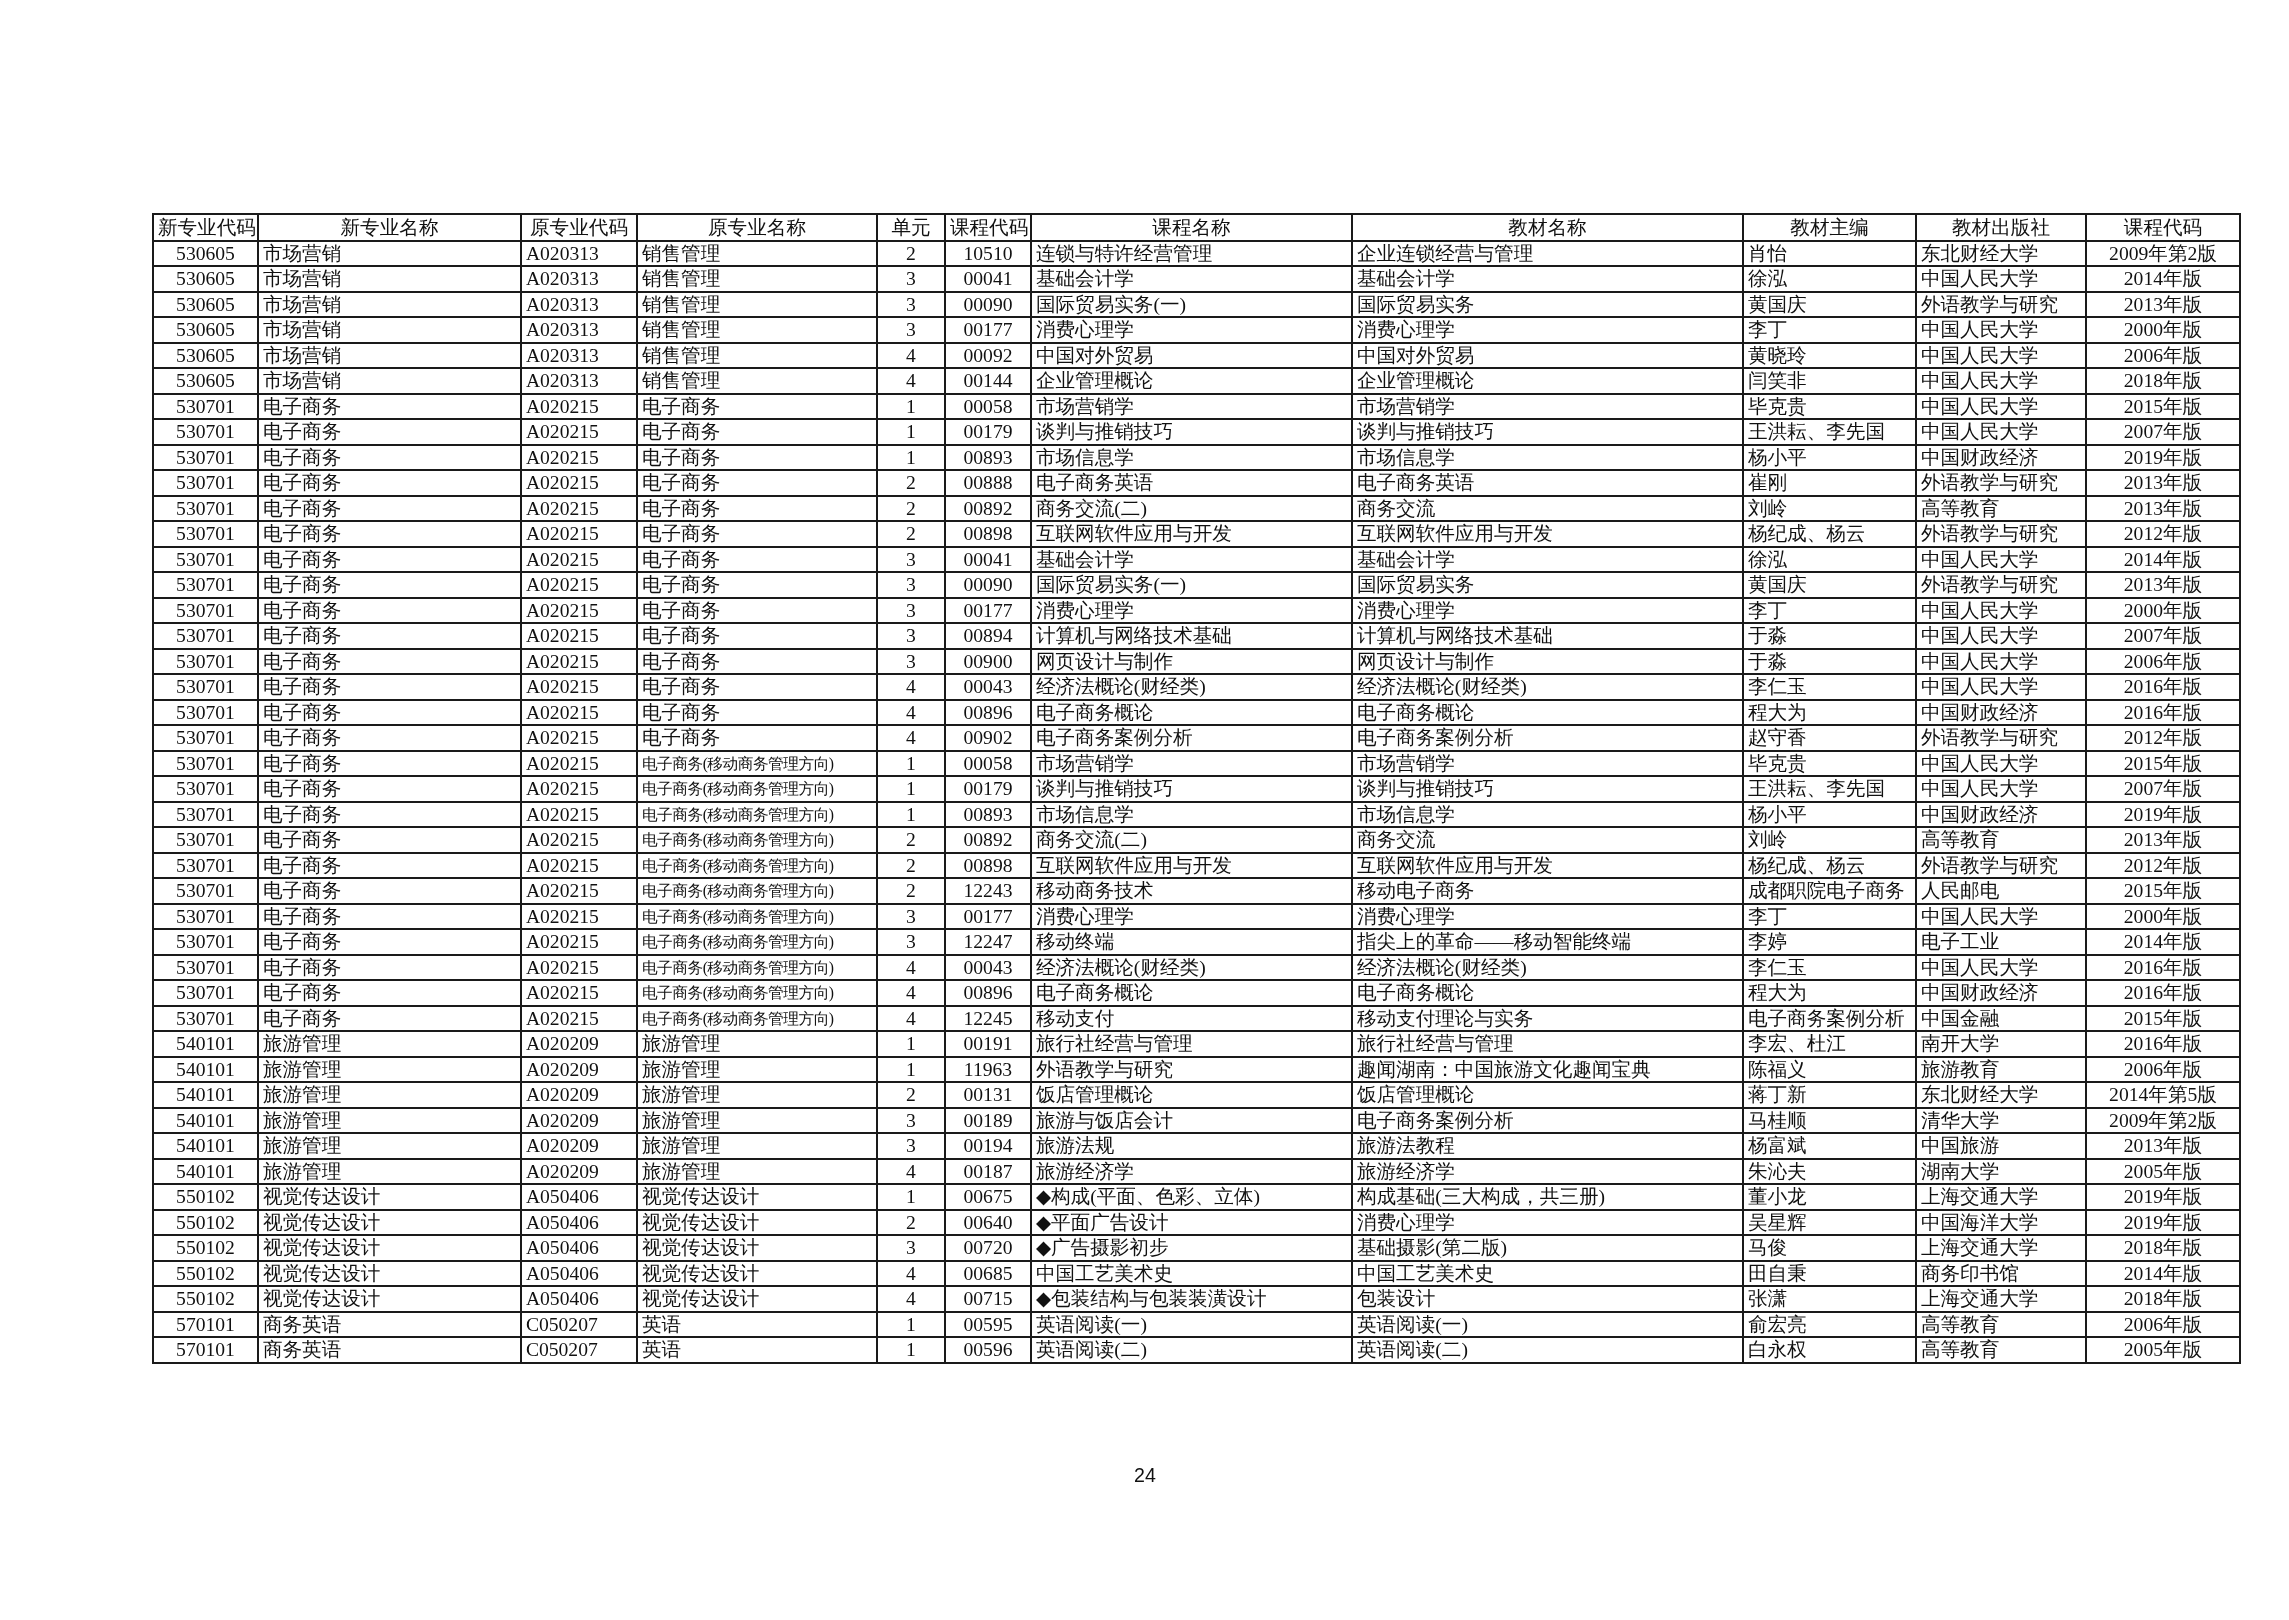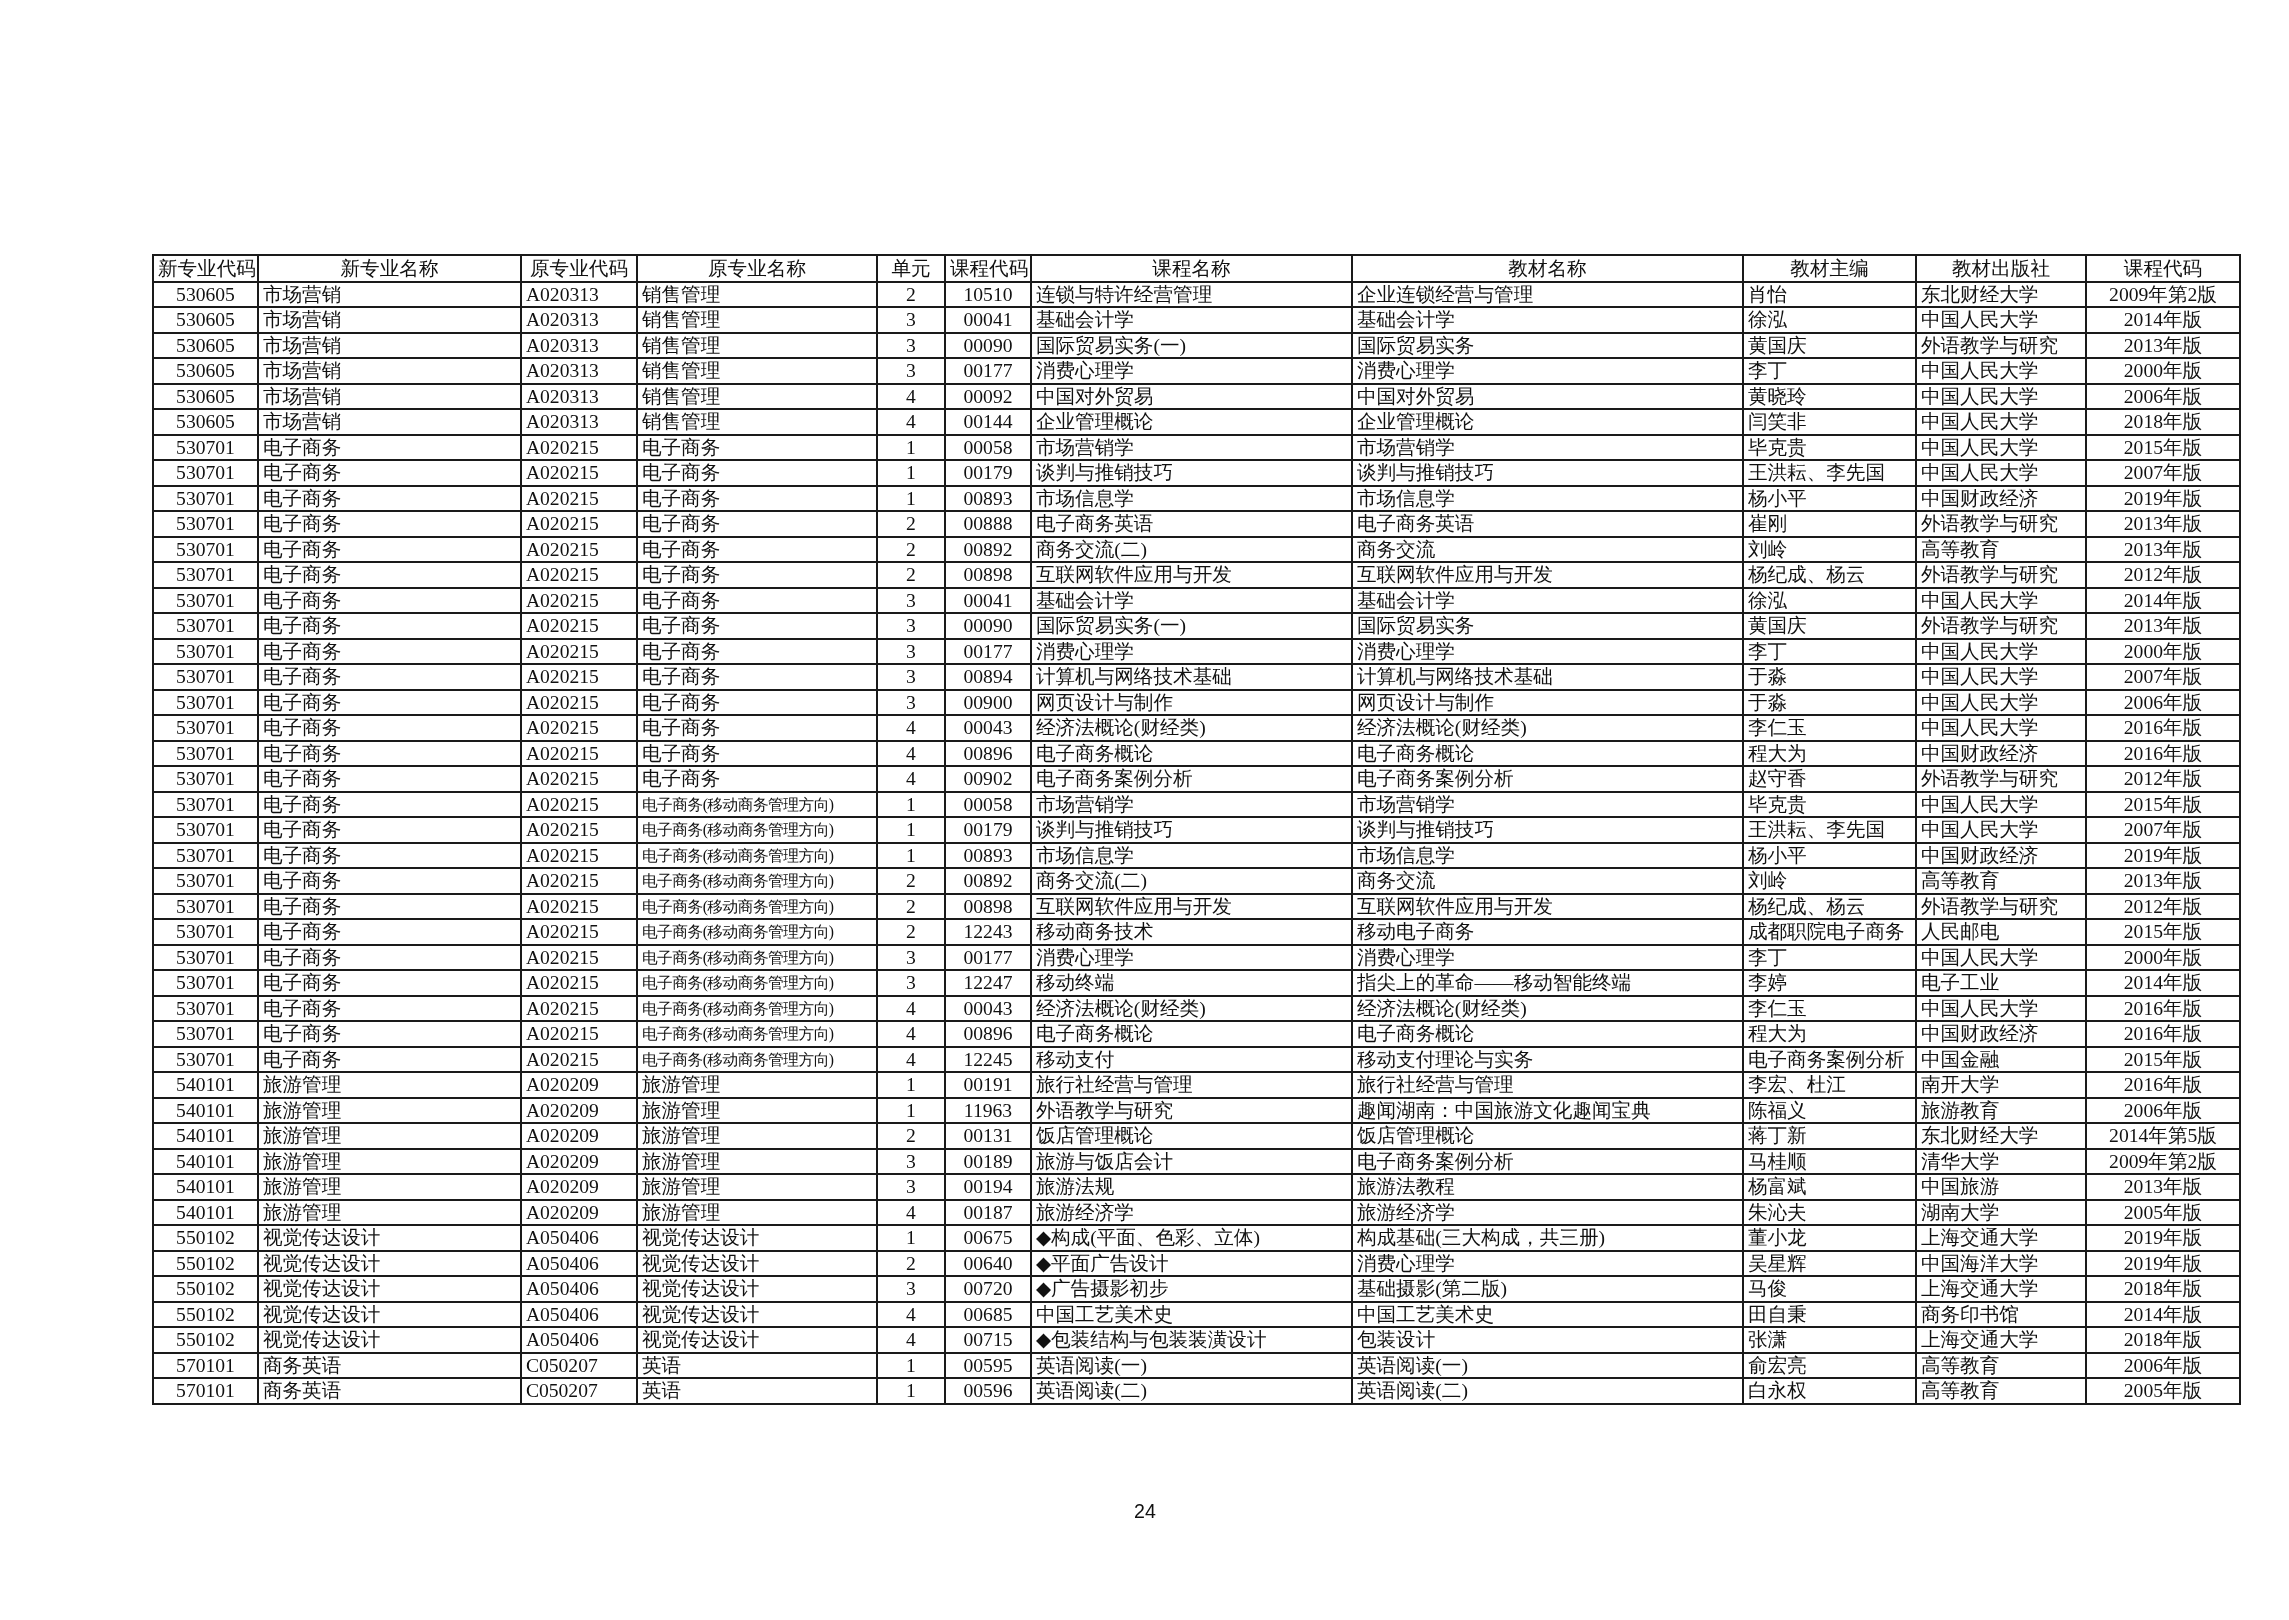--- a/index.html
+++ b/index.html
@@ -1,27 +1,27 @@
 <!DOCTYPE html>
 <html><head>
 <meta charset="utf-8">
 <style>
   html, body { margin: 0; padding: 0; background: #ffffff; }
   body { width: 2290px; height: 1620px; position: relative; overflow: hidden;
          font-family: "Liberation Serif", "DejaVu Serif", serif; color: #111; }
   .page-table { position: absolute; left: 152px; top: 213px; border-collapse: collapse;
-                table-layout: fixed; width: 2085px; margin-top: 41px; }
+                table-layout: fixed; width: 2085px; }
   .page-table th, .page-table td { border: 2px solid #1a1a1a; padding: 0 3.9px; height: 23.5px;
                 font-size: 19.6px; line-height: 23.5px; white-space: nowrap; overflow: hidden; }
   .page-table th { font-weight: normal; text-align: center; font-size: 19.6px; height: 24.5px; }
   .c-center { text-align: center; }
   .c-right { text-align: left; padding-right: 7.8px !important; }
   .c-left { text-align: left; }
   .c-small { font-size: 15.7px !important; letter-spacing: -0.5px; }
-  .page-number { position: absolute; top: 1500px; left: 0; width: 2290px; text-align: center;
+  .page-number { position: absolute; top: 1464px; left: 0; width: 2290px; text-align: center;
                  font-family: "Liberation Sans", "DejaVu Sans", sans-serif; font-size: 19.6px; }
 </style>
 </head>
 <body>
 
 <table class="page-table">
   <colgroup>
     <col style="width:105px">
       <col style="width:263px">
       <col style="width:116px">

